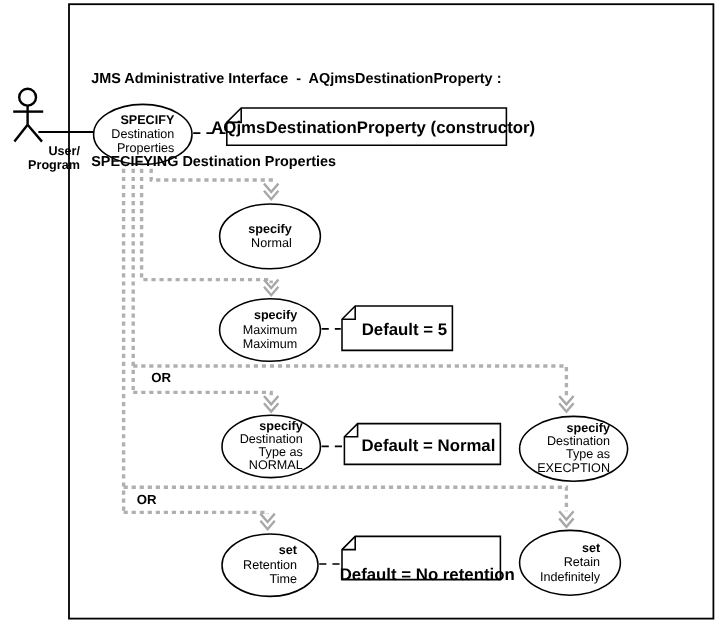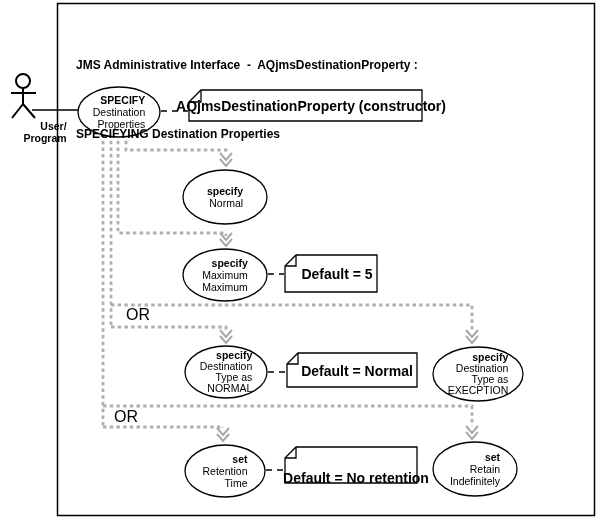--- a/index.html
+++ b/index.html
@@ -6,21 +6,21 @@
   #canvas{position:relative;width:600px;height:528px;background:#fff;
           font-family:"Liberation Sans", sans-serif;color:#000;overflow:hidden;}
   svg{position:absolute;left:0;top:0;}
   .label{position:absolute;transform:translate(-50%,-50%);text-align:right;
          font-size:10.5px;line-height:12px;white-space:nowrap;}
   .label .ln{display:block;}
   .b{font-weight:bold;}
   .tight{line-height:11px;}
   .title{position:absolute;left:76px;top:8px;font-size:12px;line-height:23px;
          font-weight:bold;white-space:pre;}
-  .or{position:absolute;font-size:16px;font-weight:normal;line-height:12px;}
+  .or{position:absolute;font-size:11px;font-weight:bold;line-height:12px;}
   .notelabel{position:absolute;transform:translate(-50%,-50%);font-size:14px;
              font-weight:bold;white-space:nowrap;text-align:center;}
 </style>
 </head>
 <body>
 
 <div id="canvas">
 
   <svg width="600" height="528" viewBox="0 0 600 528">
 

